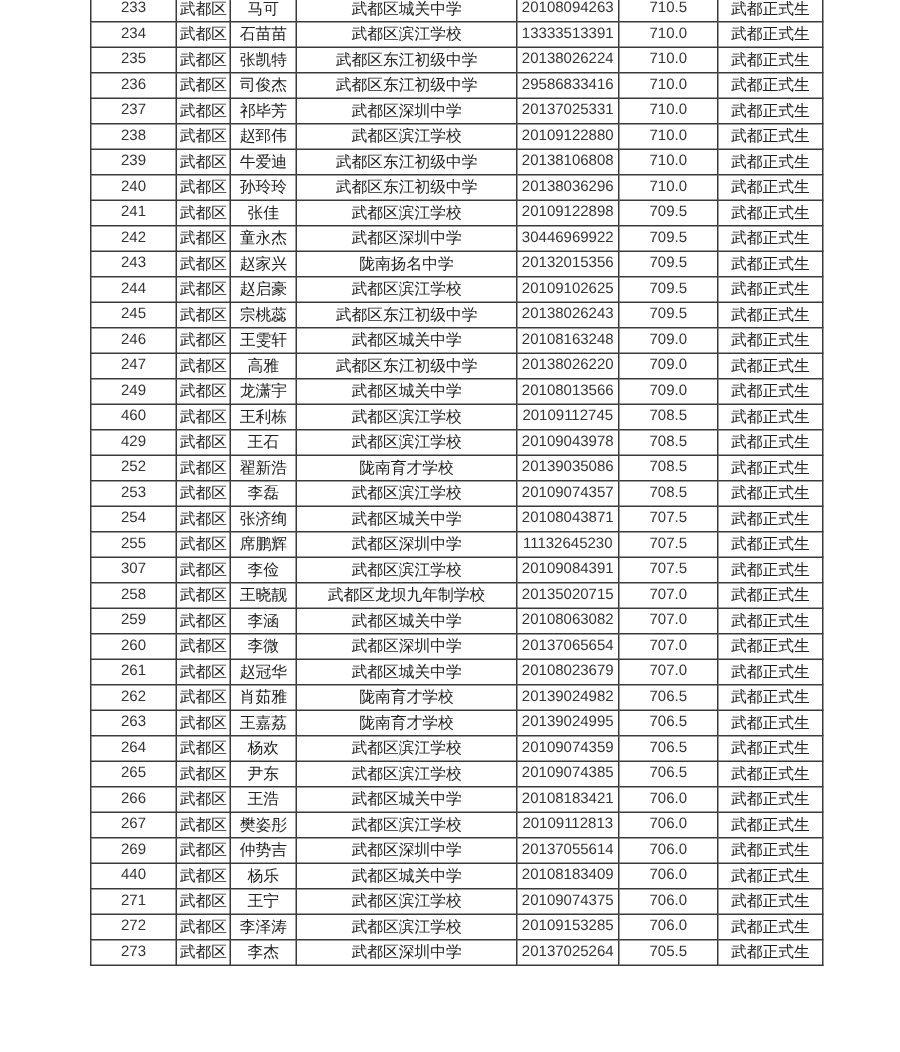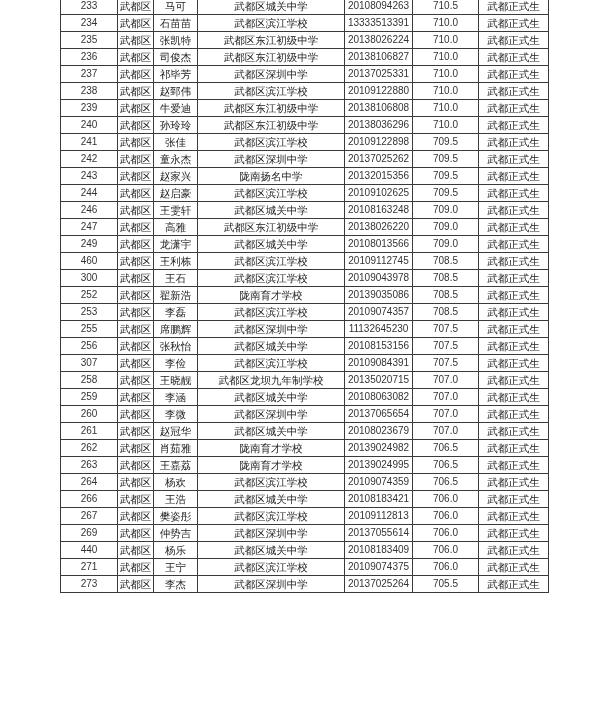--- a/index.html
+++ b/index.html
@@ -77,21 +77,21 @@
           <td>武都区东江初级中学</td>
           <td class="num">20138026224</td>
           <td class="num">710.0</td>
           <td>武都正式生</td>
         </tr>
         <tr>
           <td class="num">236</td>
           <td>武都区</td>
           <td>司俊杰</td>
           <td>武都区东江初级中学</td>
-          <td class="num">20138106827</td>
+          <td class="num">29586833416</td>
           <td class="num">710.0</td>
           <td>武都正式生</td>
         </tr>
         <tr>
           <td class="num">237</td>
           <td>武都区</td>
           <td>祁毕芳</td>
           <td>武都区深圳中学</td>
           <td class="num">20137025331</td>
           <td class="num">710.0</td>
@@ -131,21 +131,21 @@
           <td>武都区滨江学校</td>
           <td class="num">20109122898</td>
           <td class="num">709.5</td>
           <td>武都正式生</td>
         </tr>
         <tr>
           <td class="num">242</td>
           <td>武都区</td>
           <td>童永杰</td>
           <td>武都区深圳中学</td>
-          <td class="num">20137025262</td>
+          <td class="num">30446969922</td>
           <td class="num">709.5</td>
           <td>武都正式生</td>
         </tr>
         <tr>
           <td class="num">243</td>
           <td>武都区</td>
           <td>赵家兴</td>
           <td>陇南扬名中学</td>
           <td class="num">20132015356</td>
           <td class="num">709.5</td>
@@ -154,20 +154,29 @@
         <tr>
           <td class="num">244</td>
           <td>武都区</td>
           <td>赵启豪</td>
           <td>武都区滨江学校</td>
           <td class="num">20109102625</td>
           <td class="num">709.5</td>
           <td>武都正式生</td>
         </tr>
         <tr>
+          <td class="num">245</td>
+          <td>武都区</td>
+          <td>宗桃蕊</td>
+          <td>武都区东江初级中学</td>
+          <td class="num">20138026243</td>
+          <td class="num">709.5</td>
+          <td>武都正式生</td>
+        </tr>
+        <tr>
           <td class="num">246</td>
           <td>武都区</td>
           <td>王雯轩</td>
           <td>武都区城关中学</td>
           <td class="num">20108163248</td>
           <td class="num">709.0</td>
           <td>武都正式生</td>
         </tr>
         <tr>
           <td class="num">247</td>
@@ -190,21 +199,21 @@
         <tr>
           <td class="num">460</td>
           <td>武都区</td>
           <td>王利栋</td>
           <td>武都区滨江学校</td>
           <td class="num">20109112745</td>
           <td class="num">708.5</td>
           <td>武都正式生</td>
         </tr>
         <tr>
-          <td class="num">300</td>
+          <td class="num">429</td>
           <td>武都区</td>
           <td>王石</td>
           <td>武都区滨江学校</td>
           <td class="num">20109043978</td>
           <td class="num">708.5</td>
           <td>武都正式生</td>
         </tr>
         <tr>
           <td class="num">252</td>
           <td>武都区</td>
@@ -217,34 +226,34 @@
         <tr>
           <td class="num">253</td>
           <td>武都区</td>
           <td>李磊</td>
           <td>武都区滨江学校</td>
           <td class="num">20109074357</td>
           <td class="num">708.5</td>
           <td>武都正式生</td>
         </tr>
         <tr>
+          <td class="num">254</td>
+          <td>武都区</td>
+          <td>张济绚</td>
+          <td>武都区城关中学</td>
+          <td class="num">20108043871</td>
+          <td class="num">707.5</td>
+          <td>武都正式生</td>
+        </tr>
+        <tr>
           <td class="num">255</td>
           <td>武都区</td>
           <td>席鹏辉</td>
           <td>武都区深圳中学</td>
           <td class="num">11132645230</td>
-          <td class="num">707.5</td>
-          <td>武都正式生</td>
-        </tr>
-        <tr>
-          <td class="num">256</td>
-          <td>武都区</td>
-          <td>张秋怡</td>
-          <td>武都区城关中学</td>
-          <td class="num">20108153156</td>
           <td class="num">707.5</td>
           <td>武都正式生</td>
         </tr>
         <tr>
           <td class="num">307</td>
           <td>武都区</td>
           <td>李俭</td>
           <td>武都区滨江学校</td>
           <td class="num">20109084391</td>
           <td class="num">707.5</td>
@@ -307,20 +316,29 @@
         <tr>
           <td class="num">264</td>
           <td>武都区</td>
           <td>杨欢</td>
           <td>武都区滨江学校</td>
           <td class="num">20109074359</td>
           <td class="num">706.5</td>
           <td>武都正式生</td>
         </tr>
         <tr>
+          <td class="num">265</td>
+          <td>武都区</td>
+          <td>尹东</td>
+          <td>武都区滨江学校</td>
+          <td class="num">20109074385</td>
+          <td class="num">706.5</td>
+          <td>武都正式生</td>
+        </tr>
+        <tr>
           <td class="num">266</td>
           <td>武都区</td>
           <td>王浩</td>
           <td>武都区城关中学</td>
           <td class="num">20108183421</td>
           <td class="num">706.0</td>
           <td>武都正式生</td>
         </tr>
         <tr>
           <td class="num">267</td>
@@ -348,20 +366,29 @@
           <td class="num">20108183409</td>
           <td class="num">706.0</td>
           <td>武都正式生</td>
         </tr>
         <tr>
           <td class="num">271</td>
           <td>武都区</td>
           <td>王宁</td>
           <td>武都区滨江学校</td>
           <td class="num">20109074375</td>
+          <td class="num">706.0</td>
+          <td>武都正式生</td>
+        </tr>
+        <tr>
+          <td class="num">272</td>
+          <td>武都区</td>
+          <td>李泽涛</td>
+          <td>武都区滨江学校</td>
+          <td class="num">20109153285</td>
           <td class="num">706.0</td>
           <td>武都正式生</td>
         </tr>
         <tr>
           <td class="num">273</td>
           <td>武都区</td>
           <td>李杰</td>
           <td>武都区深圳中学</td>
           <td class="num">20137025264</td>
           <td class="num">705.5</td>

